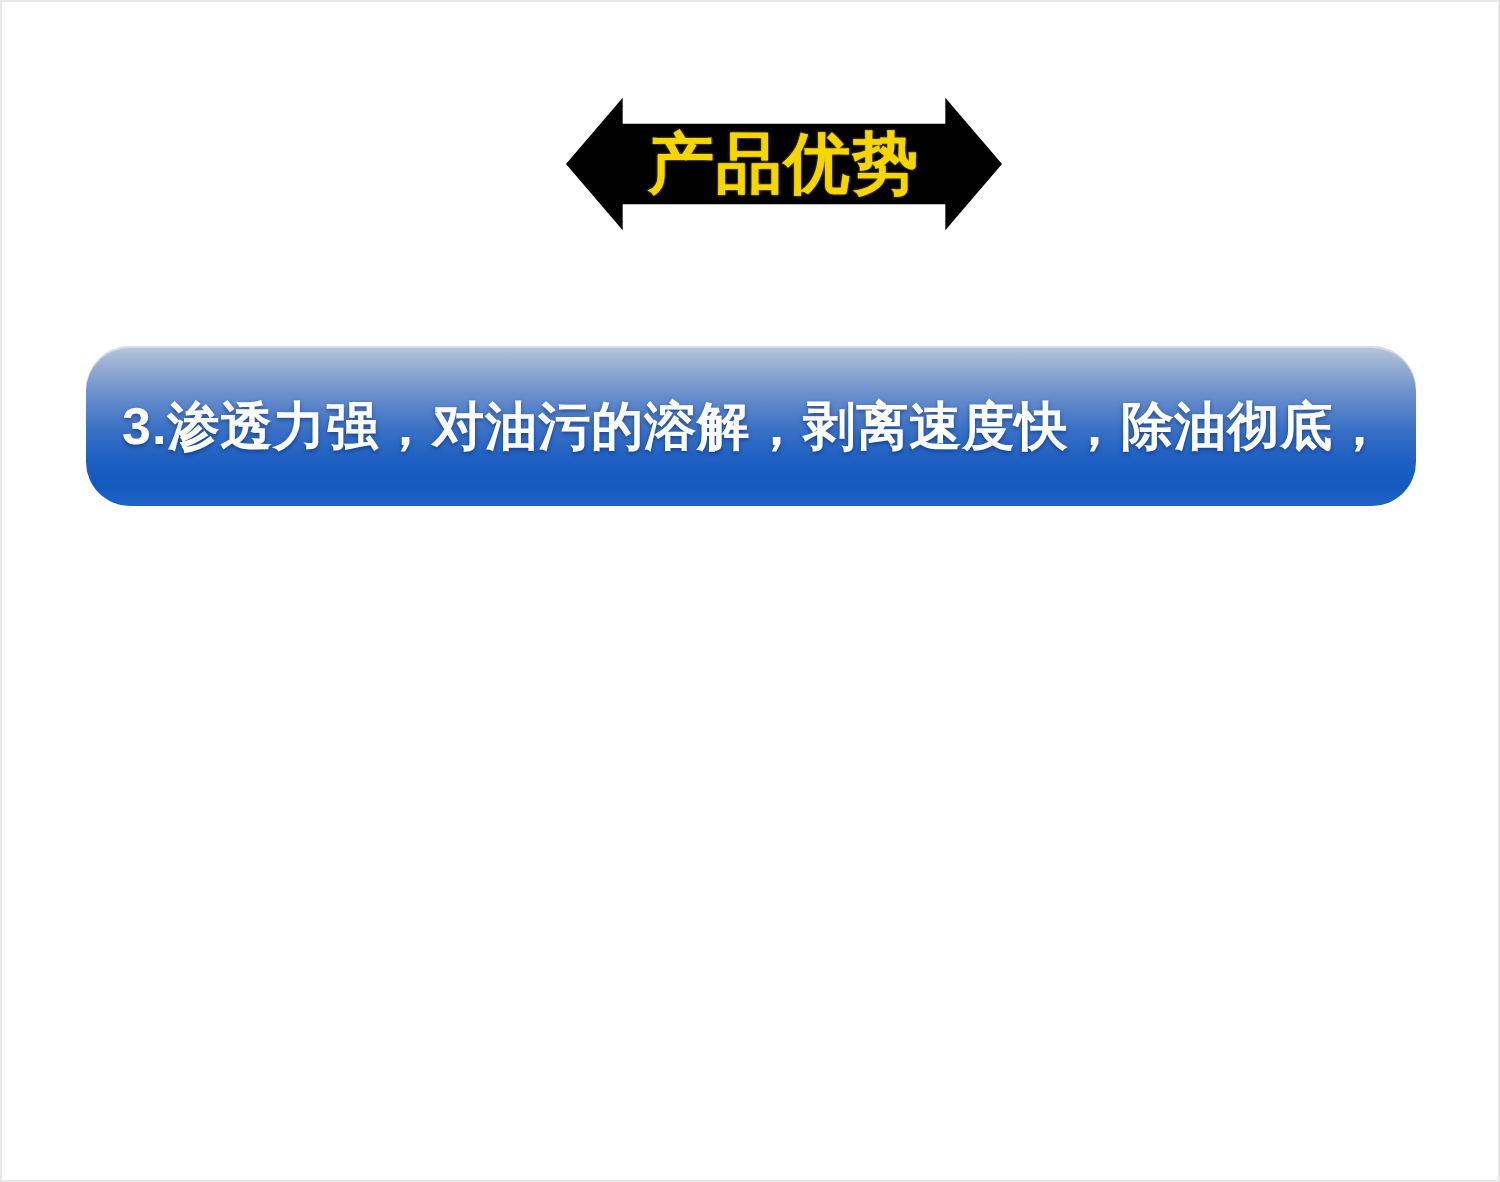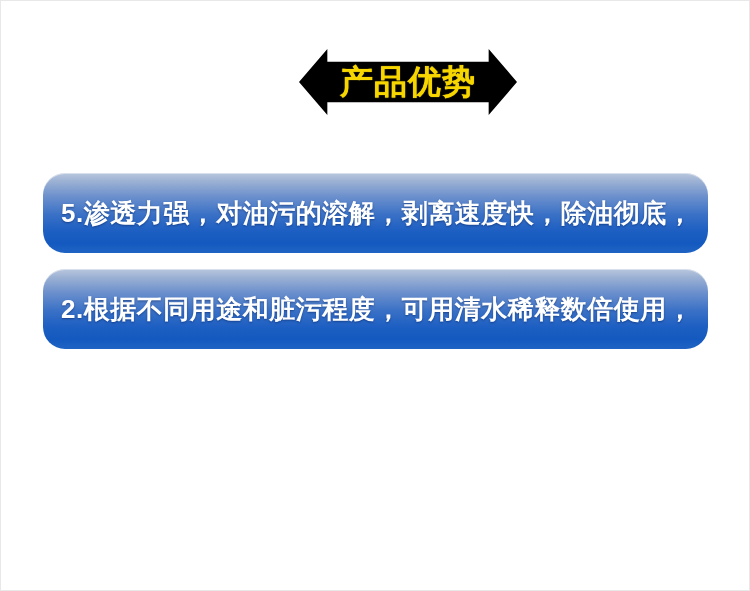--- a/index.html
+++ b/index.html
@@ -19,21 +19,21 @@
     height: 591px;
     background: #ffffff;
     box-sizing: border-box;
     border: 1px solid #e8e8e8;
     overflow: hidden;
   }
 
   
   .banner {
     position: absolute;
-    left: 298px;
+    left: 282px;
     top: 45px;
     width: 218px;
     height: 72px;
   }
   .banner-shape {
     position: absolute;
     inset: 0;
     background: #000000;
     -webkit-clip-path: polygon(0% 50%, 13% 4%, 13% 22%, 87% 22%, 87% 4%, 100% 50%, 87% 96%, 87% 78%, 13% 78%, 13% 96%);
     clip-path: polygon(0% 50%, 13% 4%, 13% 22%, 87% 22%, 87% 4%, 100% 50%, 87% 96%, 87% 78%, 13% 78%, 13% 96%);
@@ -103,23 +103,20 @@
 <div class="page">
 
   <div class="banner">
     <div class="banner-shape"></div>
     <div class="banner-title">产品优势</div>
   </div>
 
   <div class="bars">
 
     <div class="bar bar-1">
-      <div class="bar-text">5.渗透力强，对油污的溶解，剥离速度快，除油彻底，</div>
+      <div class="bar-text">3.渗透力强，对油污的溶解，剥离速度快，除油彻底，</div>
     </div>
 
 
-    <div class="bar bar-3">
-      <div class="bar-text">2.根据不同用途和脏污程度，可用清水稀释数倍使用，</div>
-    </div>
 
 
   </div>
 </div>
 
 </body></html>

